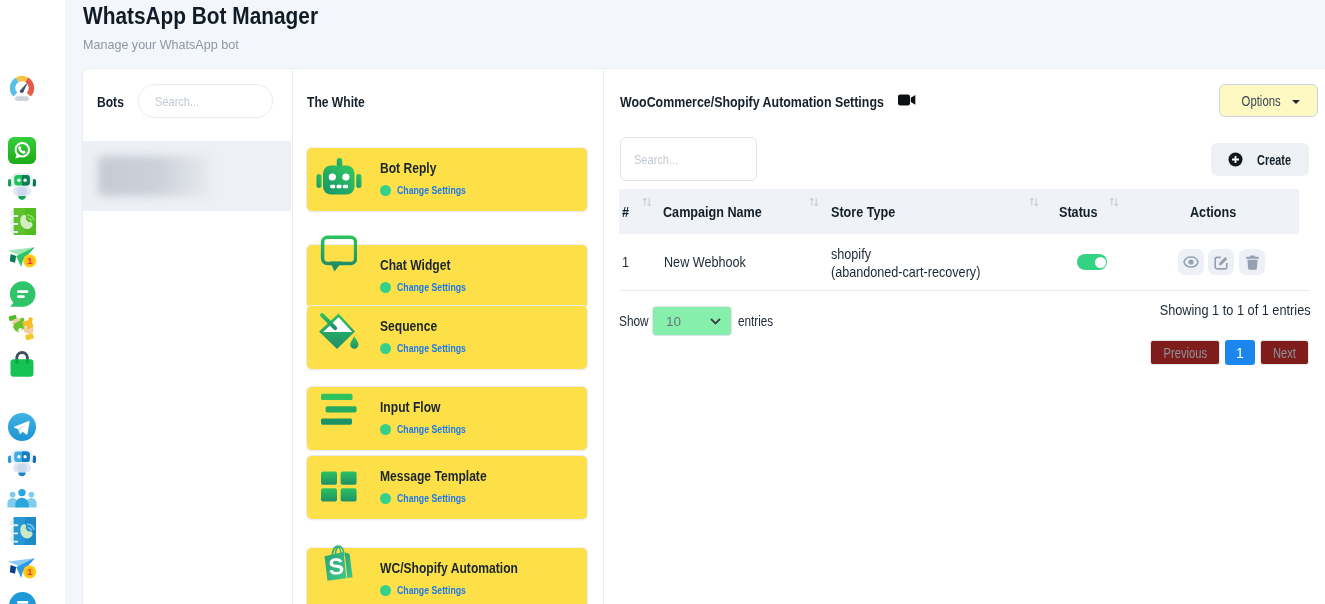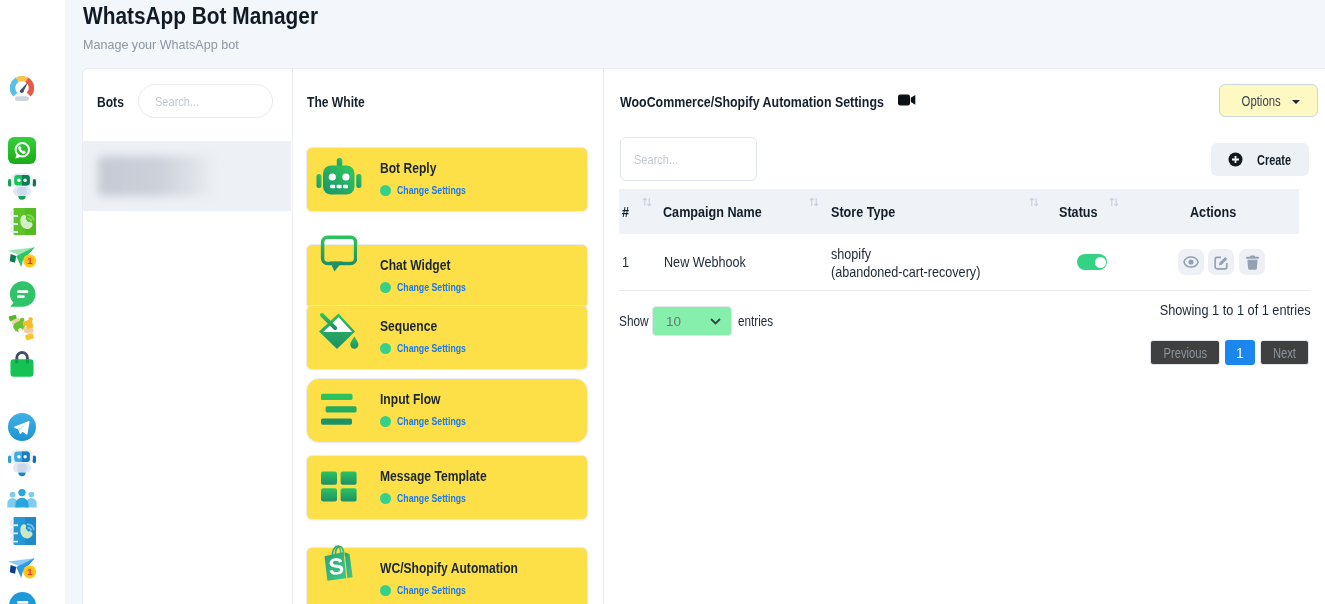--- a/index.html
+++ b/index.html
@@ -63,21 +63,21 @@
   .abtn { position:absolute; top:249px; width:26px; height:26px; background:#edf1f6; border-radius:7px;
           display:flex; align-items:center; justify-content:center; }
 
   #show { position:absolute; left:619px; top:312px; font-size:15px; color:#1d2835; transform:scaleX(0.79); transform-origin:0 50%; }
   #select { position:absolute; left:652px; top:306px; width:80px; height:30px; border:1px solid #e0e6ec;
             border-radius:4px; background:#86efac; }
   #select .val { position:absolute; left:13px; top:7px; font-size:13.5px; color:#6b7581; }
   #entries { position:absolute; left:738px; top:312px; font-size:15px; color:#1d2835; transform:scaleX(0.78); transform-origin:0 50%; }
   #showing { position:absolute; right:14px; top:301px; font-size:15px; color:#1d2835; transform:scaleX(0.85); transform-origin:100% 50%; }
 
-  .pbtn { position:absolute; top:340px; height:25px; border:1px solid #e2e6ea; border-radius:3px; background:#404040;
+  .pbtn { position:absolute; top:340px; height:25px; border:1px solid #e2e6ea; border-radius:3px; background:#7f1d1d;
           font-size:14px; color:#8b949d; display:flex; align-items:center; justify-content:center; }
   #pg1 { position:absolute; top:340px; left:1225px; width:30px; height:25px; background:#1b87ee; border-radius:3px;
          color:#fff; font-size:14px; display:flex; align-items:center; justify-content:center; }
 </style>
 </head>
 <body>
 
 <div id="sidebar">
 
 <svg style="left:8px;top:75px" width="28" height="26" viewBox="0 0 28 26">
@@ -251,21 +251,21 @@
 <div class="c2card" style="top:216px;margin-top:28px;">
     <div class="c2title">Chat Widget</div>
     <div class="c2dot"></div>
     <div class="c2link">Change Settings</div>
   </div>
 <div class="c2card" style="top:293px;margin-top:12px;">
     <div class="c2title">Sequence</div>
     <div class="c2dot"></div>
     <div class="c2link">Change Settings</div>
   </div>
-<div class="c2card" style="top:378px;border-radius:13px;">
+<div class="c2card" style="top:386px;">
     <div class="c2title">Input Flow</div>
     <div class="c2dot"></div>
     <div class="c2link">Change Settings</div>
   </div>
 <div class="c2card" style="top:455px;">
     <div class="c2title">Message Template</div>
     <div class="c2dot"></div>
     <div class="c2link">Change Settings</div>
   </div>
 <div class="c2card active" style="top:531px;margin-top:16px;">

